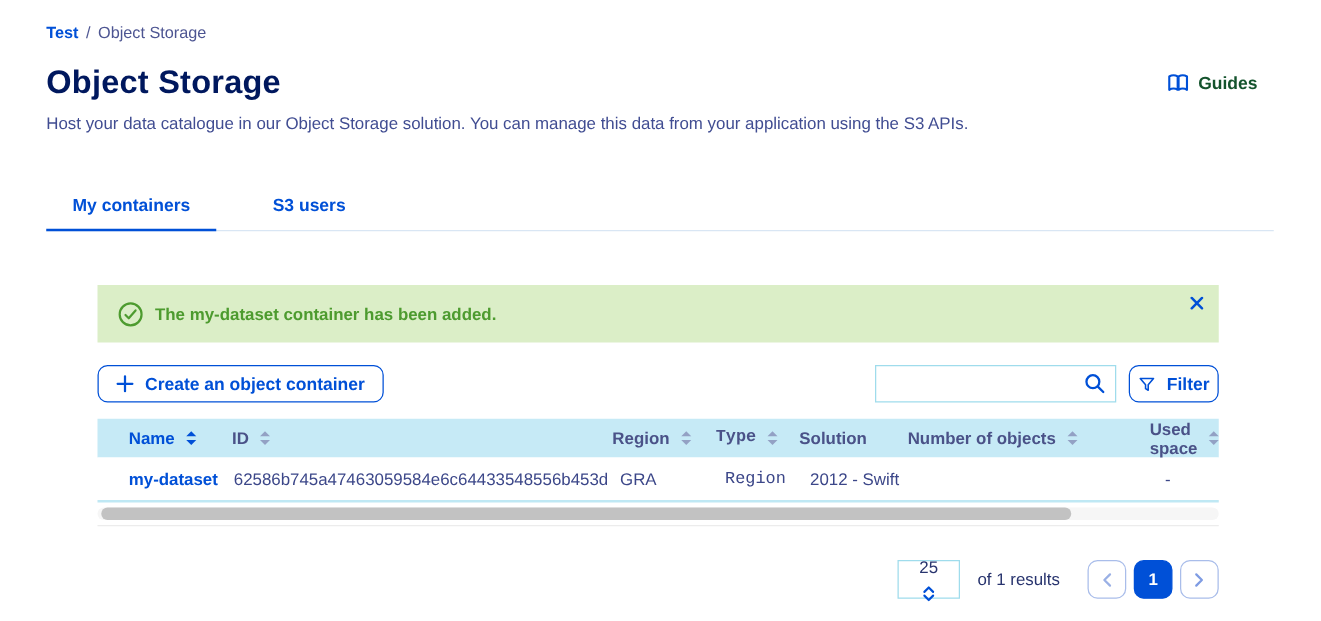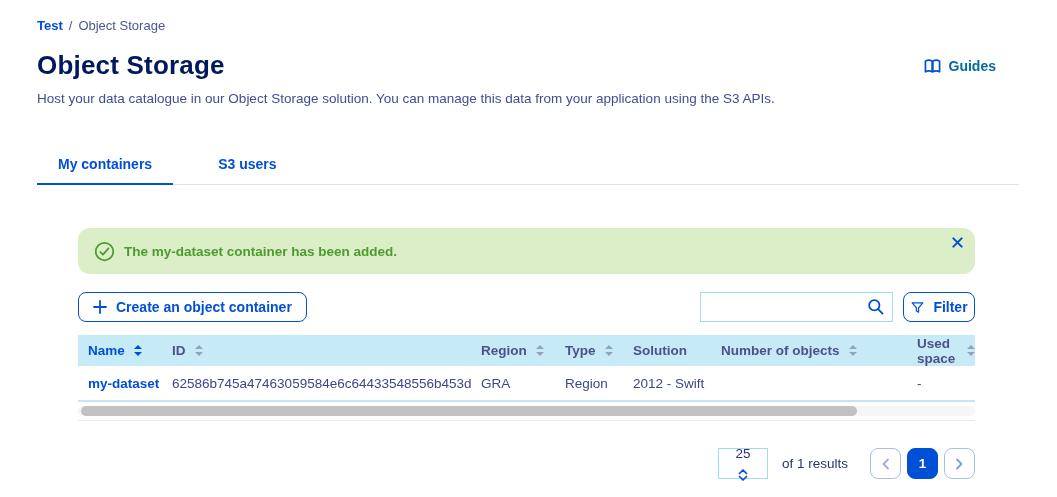--- a/index.html
+++ b/index.html
@@ -8,47 +8,47 @@
     position:relative; width:1057px; height:497px; background:#ffffff;
     font-family:"Liberation Sans", sans-serif; overflow:hidden; color:#00185e;
   }
   
   .breadcrumb { position:absolute; left:37px; top:18px; font-size:13px; display:flex; gap:6px; align-items:center; }
   .breadcrumb .bc-link { color:#0050d7; font-weight:700; text-decoration:none; cursor:pointer; }
   .breadcrumb .bc-sep { color:#4d5592; }
   .breadcrumb .bc-current { color:#4d5592; }
   
   .page-title { position:absolute; left:37px; top:50px; font-size:26px; font-weight:700; color:#00185e; letter-spacing:.2px; }
-  .guides-link { position:absolute; right:61px; top:58px; display:flex; align-items:center; gap:8px; color:#0369a1; font-size:14px; font-weight:700; cursor:pointer; }
+  .guides-link { position:absolute; right:51px; top:58px; display:flex; align-items:center; gap:8px; color:#14532d; font-size:14px; font-weight:700; cursor:pointer; }
   .page-description { position:absolute; left:37px; top:91px; font-size:13.5px; color:#414d92; }
   
   .tabs { position:absolute; left:37px; top:146px; width:982px; display:flex; border-bottom:1px solid #d9e6f4; }
   .tab { padding:10px 21px 11px; font-size:14px; font-weight:700; color:#0050d7; cursor:pointer; margin-bottom:-1px; }
   .tab.active { border-bottom:2px solid #0050d7; }
   .tab + .tab { margin-left:24px; }
   
-  .alert { position:absolute; left:78px; top:228px; width:897px; height:46px; background:#dbeec7; border-radius:12px; display:flex; align-items:center; }
+  .alert { position:absolute; left:78px; top:228px; width:897px; height:46px; background:#dbeec7; border-radius:0; display:flex; align-items:center; }
   .alert .check-wrap { margin-left:16px; display:flex; }
   .alert .alert-msg { margin-left:9px; font-size:13.5px; font-weight:700; color:#4d9b2f; }
   .alert-close { position:absolute; top:7px; right:10px; background:none; border:none; cursor:pointer; display:flex; padding:2px; }
   
   .toolbar { position:absolute; left:78px; top:292px; width:897px; height:30px; }
   .create-btn { position:absolute; left:0; top:0; height:30px; display:flex; align-items:center; gap:9px; padding:0 14px; background:#fff; border:1px solid #0050d7; border-radius:8px; color:#0050d7; font-size:14px; font-weight:700; font-family:inherit; cursor:pointer; }
   .search-box { position:absolute; right:82px; top:0; width:193px; height:30px; }
   .search-input { width:100%; height:100%; border:1px solid #9fdcec; background:#fff; padding:0 32px 0 10px; font-size:13px; font-family:inherit; color:#00185e; outline:none; }
   .search-icon-wrap { position:absolute; right:8px; top:5px; pointer-events:none; display:flex; }
   .filter-btn { position:absolute; right:0; top:0; height:30px; width:72px; display:flex; align-items:center; justify-content:center; gap:8px; background:#fff; border:1px solid #0050d7; border-radius:8px; color:#0050d7; font-size:14px; font-weight:700; font-family:inherit; cursor:pointer; }
   
   .datagrid { position:absolute; left:78px; top:335px; width:897px; }
   .thead { display:flex; align-items:center; height:31px; background:#c6eaf6; padding-left:10px; }
   .th { display:flex; align-items:center; font-size:13.5px; font-weight:700; color:#4a5288; cursor:pointer; }
   .th.active-sort { color:#0050d7; }
   .th.no-sort { cursor:default; }
-  .col-name { width:84px; } .col-id { width:309px;align-items:center; } .col-region { width:84px; }
-  .col-type { width:68px; } .col-solution { width:88px; } .col-objects { width:154px; } .col-used { flex:1;margin-left:42px; }
+  .col-name { width:84px;margin-left:15px; } .col-id { width:309px;align-items:center; } .col-region { width:84px; }
+  .col-type { width:68px;font-family:Liberation Mono, monospace; } .col-solution { width:88px; } .col-objects { width:154px; } .col-used { flex:1;margin-left:42px; }
   .sort { display:inline-flex; flex-direction:column; gap:3px; margin-left:9px; }
   .sort i { display:block; width:0; height:0; border-left:4px solid transparent; border-right:4px solid transparent; }
   .sort .up { border-bottom:4px solid #93a1c4; }
   .sort .down { border-top:4px solid #93a1c4; }
   .th.active-sort .sort .up { border-bottom-color:#0050d7; }
   .th.active-sort .sort .down { border-top-color:#0050d7; }
   .trow { display:flex; align-items:center; height:36px; background:#fff; padding-left:10px; border-bottom:2px solid #bfe8f4; font-size:13.5px; color:#3c4789; }
   .cell-name { color:#0050d7; font-weight:700; cursor:pointer; }
   
   .hscroll-track { position:absolute; left:78px; top:406px; width:897px; height:10px; background:#f6f6f6; border-radius:5px; }

